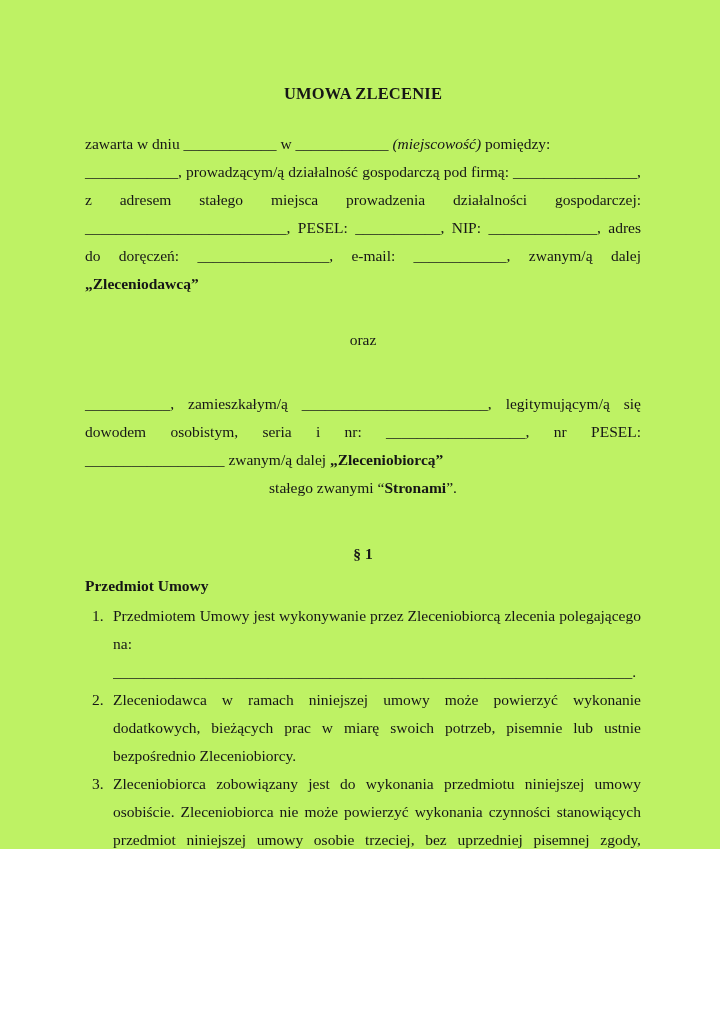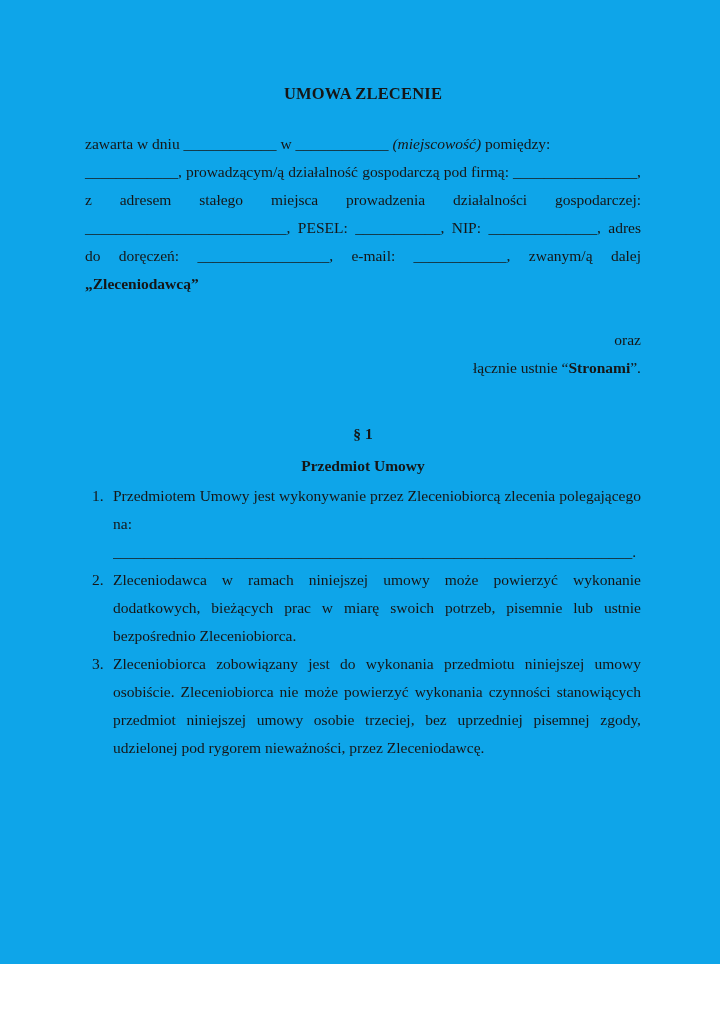--- a/index.html
+++ b/index.html
@@ -1,34 +1,34 @@
 <!DOCTYPE html>
 <html lang="pl"><head>
 <meta charset="utf-8">
 <style>
   html,body{margin:0;padding:0;background:#ffffff;}
   .page{
-    width:720px;height:964px;background:#0ea5e9;overflow:hidden;
+    width:720px;height:849px;background:#bef264;overflow:hidden;
     font-family:"Liberation Serif","DejaVu Serif",serif;
     font-size:15.5px;line-height:28px;color:#161616;
     box-sizing:border-box;
   }
   .content{padding:80px 79px 0 85px;}
   .title{
     font-size:16.5px;font-weight:bold;text-align:center;
     margin:0;line-height:28px;letter-spacing:.2px;
   }
   .para{margin:0;text-align:justify;}
-  .left{text-align:right;}
+  .left{text-align:center;}
   .mt-6{margin-top:22px;}
   .mt-28{margin-top:28px;}
   .mt-32{}
   .mt-36{margin-top:36px;}
   .section-num{ text-align:center;font-weight:bold;margin:38px 0 0;line-height:28px;}
-  .section-head{text-align:center;font-weight:bold;margin:4px 0 0;line-height:28px;}
+  .section-head{text-align:left;font-weight:bold;margin:4px 0 0;line-height:28px;}
   ol.clauses{list-style:none;margin:2px 0 0;padding:0 0 0 28px;}
   ol.clauses li{position:relative;text-align:justify;}
   ol.clauses .num{position:absolute;left:-21px;top:0;}
   .li-text{text-align:justify;}
   .li-line{text-align:left;white-space:nowrap;overflow:hidden;}
   .b{font-weight:bold;}
   .i{font-style:italic;}
 </style>
 </head>
 <body>
@@ -37,35 +37,36 @@
   <div class="content">
 
     <h1 class="title">UMOWA ZLECENIE</h1>
 
     <p class="para mt-6"><span>zawarta w dniu ____________ w ____________ </span><span class="i">(miejscowość)</span><span> pomiędzy:</span></p>
 
     <p class="para mt-32"><span>____________, prowadzącym/ą działalność gospodarczą pod firmą: ________________, z adresem stałego miejsca prowadzenia działalności gospodarczej: __________________________, PESEL: ___________, NIP: ______________, adres do doręczeń: _________________, e-mail: ____________, zwanym/ą dalej </span><span class="b">„Zleceniodawcą”</span></p>
 
     <p class="para left mt-28">oraz</p>
 
+    <p class="para mt-36"><span>___________, zamieszkałym/ą ________________________, legitymującym/ą się dowodem osobistym, seria i nr: __________________, nr PESEL: __________________ zwanym/ą dalej </span><span class="b">„Zleceniobiorcą”</span></p>
 
-    <p class="para left"><span>łącznie ustnie “</span><span class="b">Stronami</span><span>”.</span></p>
+    <p class="para left"><span>stałego zwanymi “</span><span class="b">Stronami</span><span>”.</span></p>
 
     <p class="section-num">§ 1</p>
     <p class="section-head">Przedmiot Umowy</p>
 
     <ol class="clauses">
       <li>
         <span class="num">1.</span>
         <div class="li-text">Przedmiotem Umowy jest wykonywanie przez Zleceniobiorcą zlecenia polegającego na:</div>
         <div class="li-line">___________________________________________________________________.</div>
       </li>
       <li>
         <span class="num">2.</span>
-        <div class="li-text">Zleceniodawca w ramach niniejszej umowy może powierzyć wykonanie dodatkowych, bieżących prac w miarę swoich potrzeb, pisemnie lub ustnie bezpośrednio Zleceniobiorca.</div>
+        <div class="li-text">Zleceniodawca w ramach niniejszej umowy może powierzyć wykonanie dodatkowych, bieżących prac w miarę swoich potrzeb, pisemnie lub ustnie bezpośrednio Zleceniobiorcy.</div>
       </li>
       <li>
         <span class="num">3.</span>
         <div class="li-text">Zleceniobiorca zobowiązany jest do wykonania przedmiotu niniejszej umowy osobiście. Zleceniobiorca nie może powierzyć wykonania czynności stanowiących przedmiot niniejszej umowy osobie trzeciej, bez uprzedniej pisemnej zgody, udzielonej pod rygorem nieważności, przez Zleceniodawcę.</div>
       </li>
     </ol>
 
   </div>
 </div>
 

